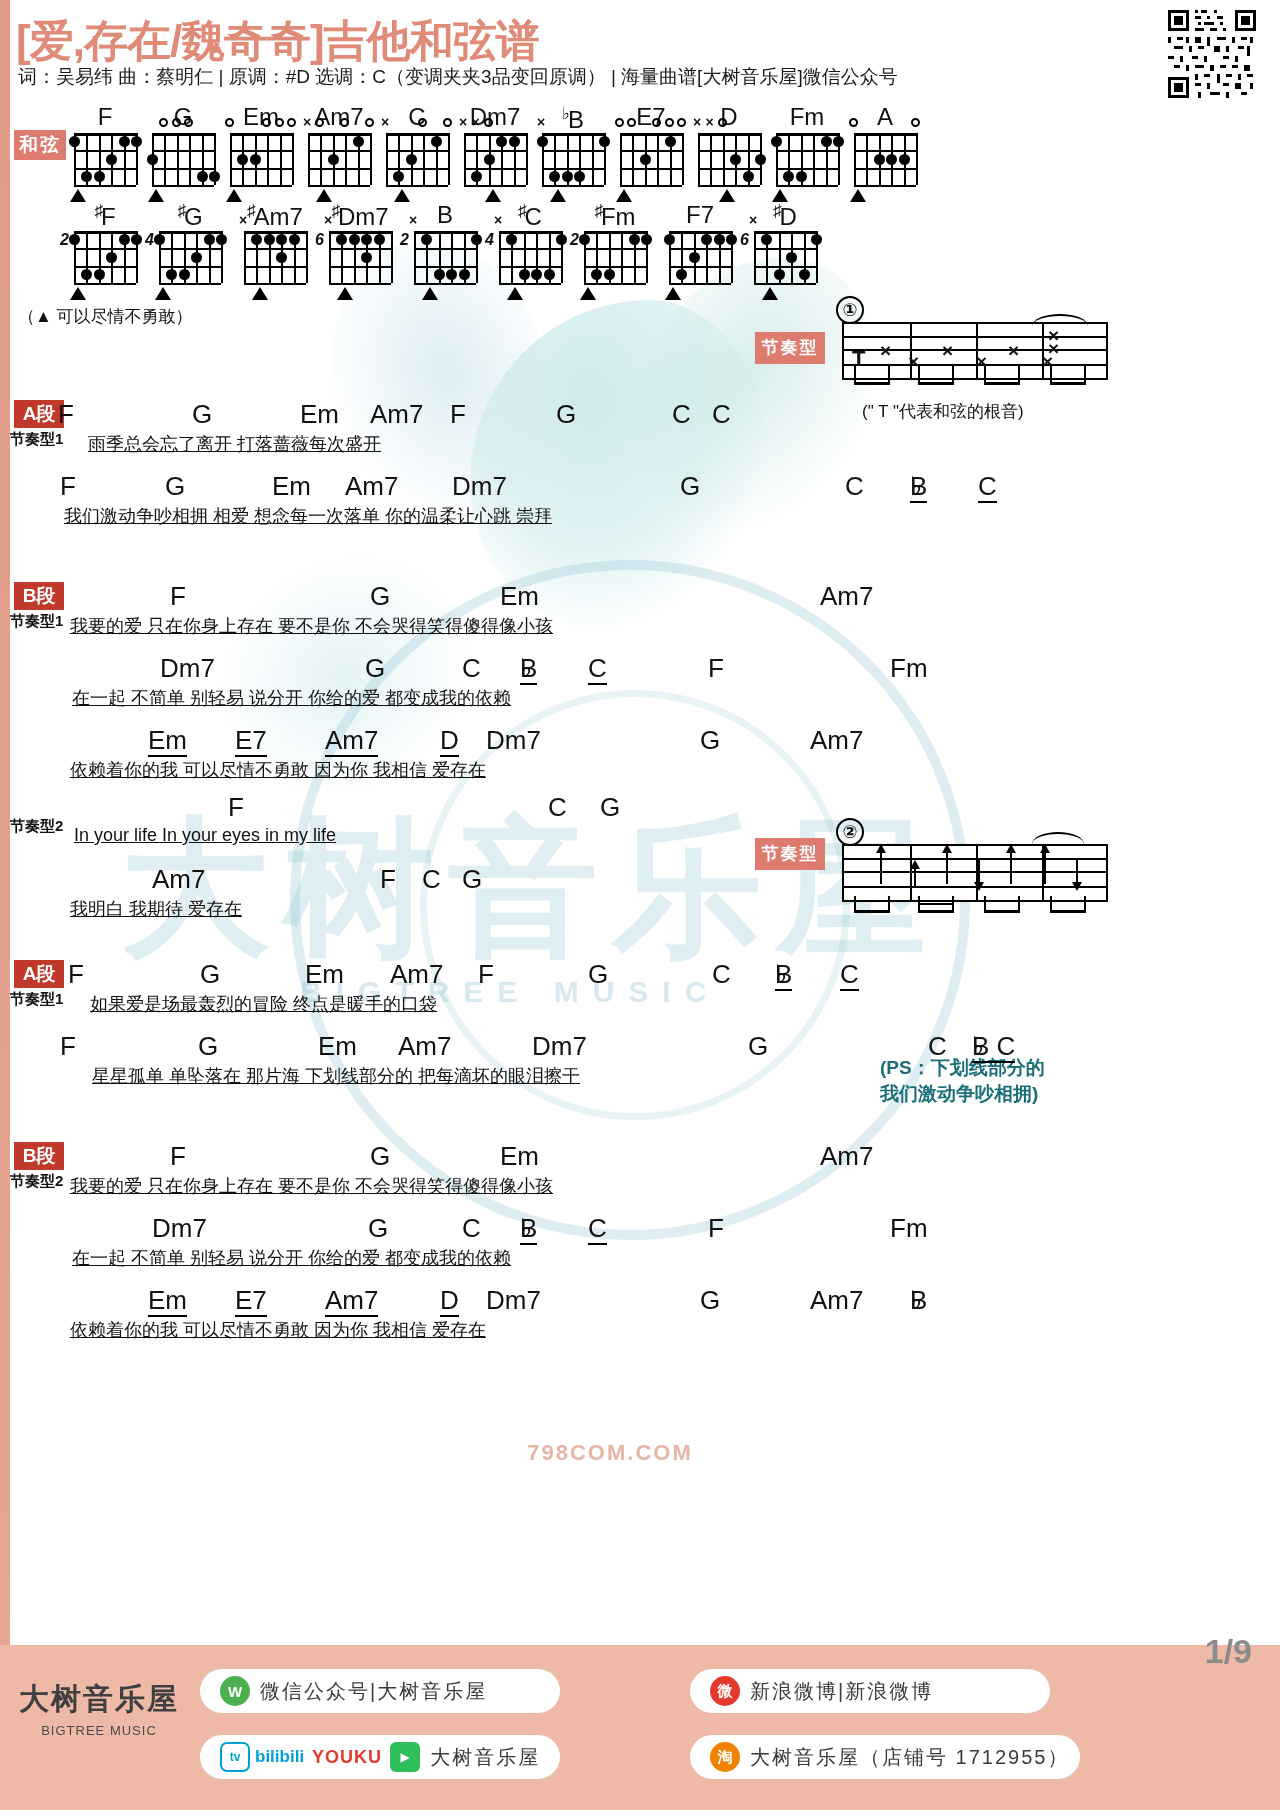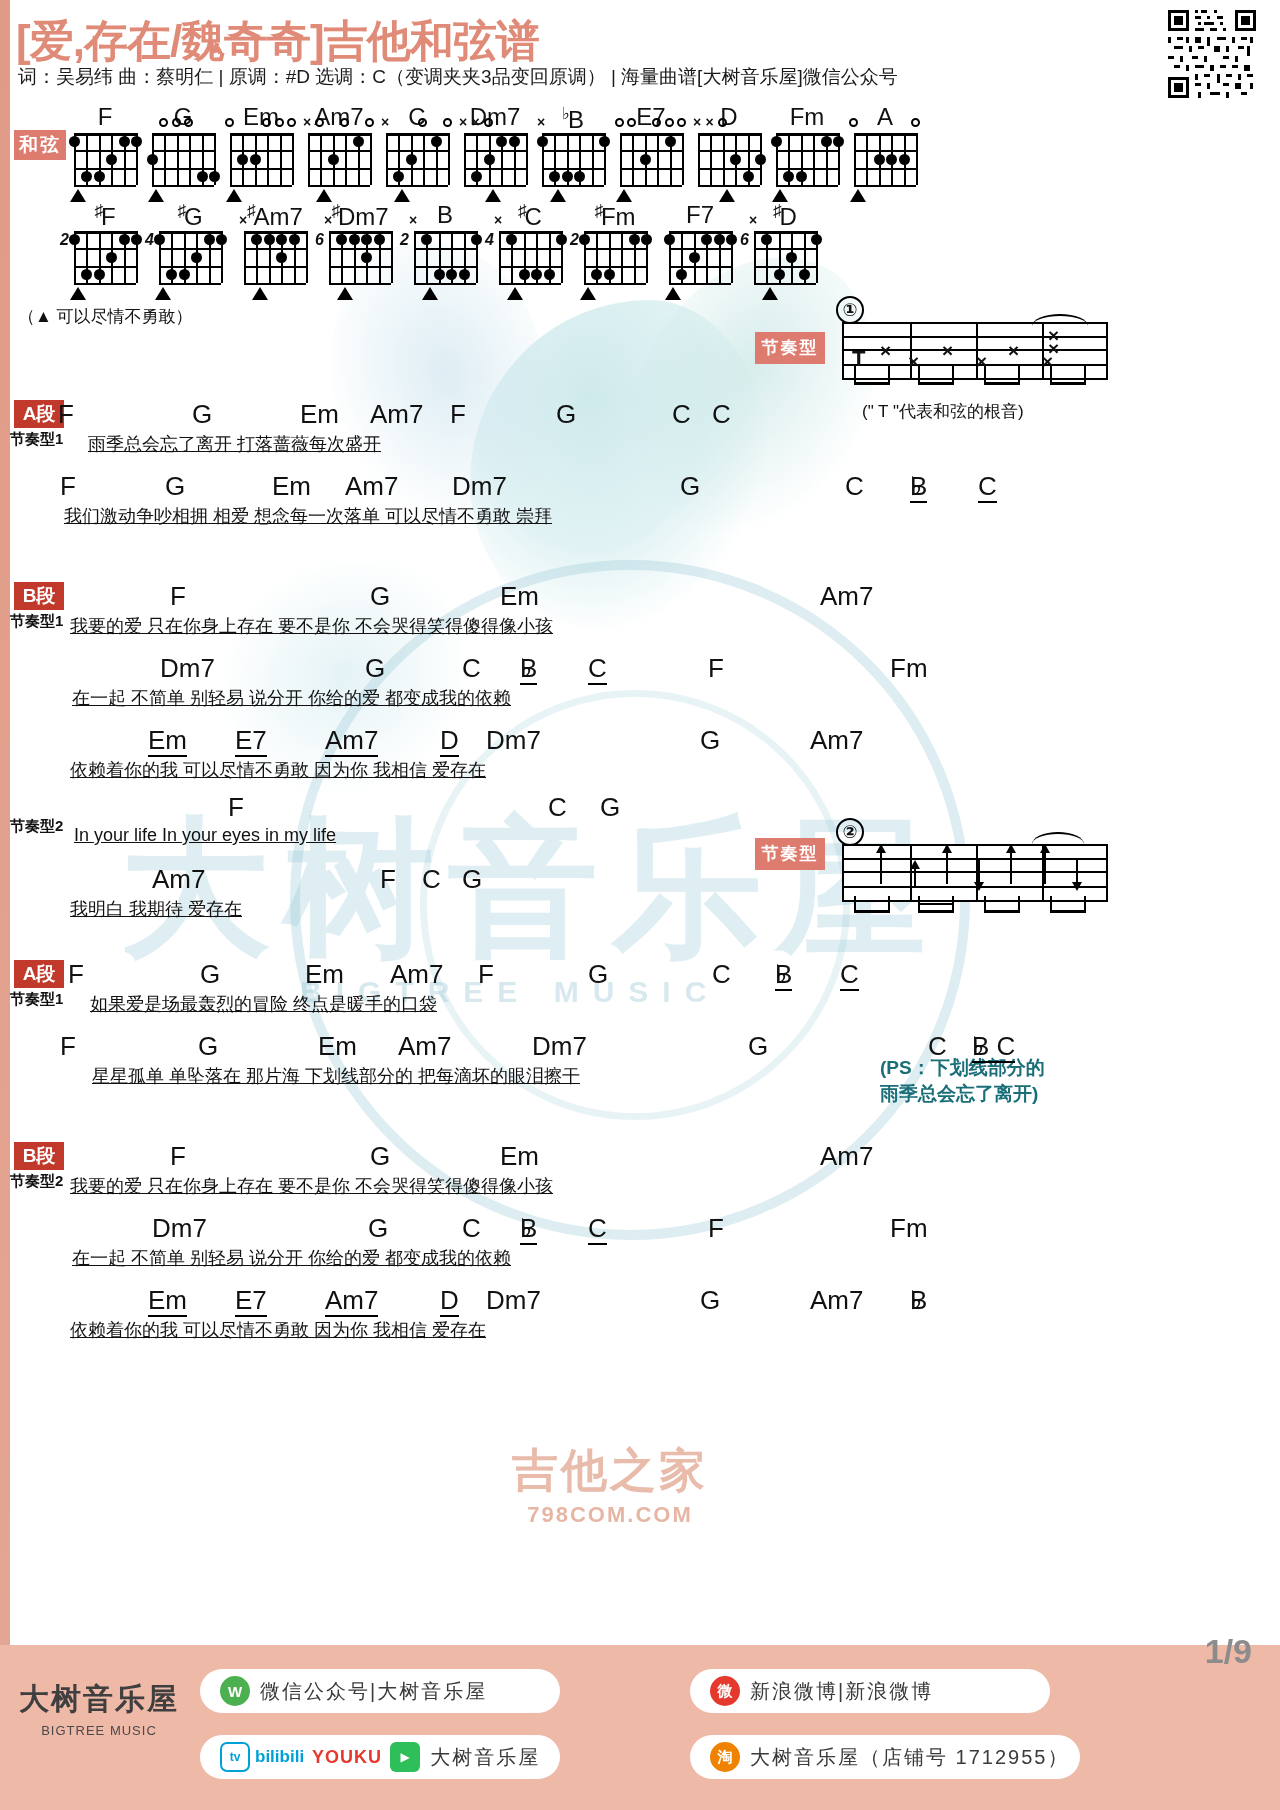--- a/index.html
+++ b/index.html
@@ -128,21 +128,20 @@
 
 <div class="wm" id="wm-leaf1"></div>
 <div class="wm" id="wm-leaf2"></div>
 <div class="wm" id="wm-leaf3"></div>
 <div class="wm" id="wm-leaf4"></div>
 <div id="wm-ring"></div>
 <div id="wm-ring2"></div>
 <div id="wm-bigtext">大树音乐屋</div>
 <div id="wm-subtext">BIGTREE MUSIC</div>
 <div id="wm-center">
-  <div class="a">吉他之家</div>
   <div class="b">798COM.COM</div>
 </div>
 
 <div id="left-bar"></div>
 
 <div id="title">[爱,存在/魏奇奇]吉他和弦谱</div>
 <div id="subtitle">词：吴易纬  曲：蔡明仁 | 原调：#D  选调：C（变调夹夹3品变回原调） | 海量曲谱[大树音乐屋]微信公众号</div>
 <svg id="qr" viewBox="0 0 29 29" shape-rendering="crispEdges">
   <rect width="29" height="29" fill="#fff"></rect>
   <g fill="#000">
@@ -754,21 +753,21 @@
   <div class="sline" style="position:absolute;left:82px;top:85px;width:36px;"></div>
   <div class="stem" style="left:148px;top:78px;height:16px;"></div>
   <div class="stem" style="left:182px;top:78px;height:16px;"></div>
   <div class="beam" style="left:148px;top:92px;width:36px;"></div>
   <div class="stem" style="left:214px;top:78px;height:16px;"></div>
   <div class="stem" style="left:248px;top:78px;height:16px;"></div>
   <div class="beam" style="left:214px;top:92px;width:36px;"></div>
 </div>
 <div id="psnote">
   <div>(PS：下划线部分的</div>
-  <div>雨季总会忘了离开)</div>
+  <div>我们激动争吵相拥)</div>
 </div>
 
 <div id="sections-host">
     <div class="sec" style="left: 0px; top: 400px; width: 1100px;">
       <div class="secbadge" style="left: 14px; top: 0px;">A段</div>
       <div class="rhylabel" style="left: 10px; top: 30px;">节奏型1</div>
       <div class="chordline" style="left: 0px; top: 0px; width: 1100px;">
         <span style="left: 58px;">F</span>
         <span style="left: 192px;">G</span>
         <span style="left: 300px;">Em</span>
@@ -783,21 +782,21 @@
         <span style="left: 60px;">F</span>
         <span style="left: 165px;">G</span>
         <span style="left: 272px;">Em</span>
         <span style="left: 345px;">Am7</span>
         <span style="left: 452px;">Dm7</span>
         <span style="left: 680px;">G</span>
         <span style="left: 845px;">C</span>
         <span class="und" style="left: 910px;"><span class="flat">♭</span>B</span>
         <span class="und" style="left: 978px;">C</span>
       </div>
-      <div class="lyricline" style="left: 64px; top: 104px;">我们激动争吵相拥   相爱   想念每一次落单  可以尽情不勇敢  崇拜</div>
+      <div class="lyricline" style="left: 64px; top: 104px;">我们激动争吵相拥   相爱   想念每一次落单  你的温柔让心跳  崇拜</div>
     </div>
     <div class="sec" style="left: 0px; top: 582px; width: 1100px;">
       <div class="secbadge" style="left: 14px; top: 0px;">B段</div>
       <div class="rhylabel" style="left: 10px; top: 30px;">节奏型1</div>
       <div class="chordline" style="left: 0px; top: 0px; width: 1100px;">
         <span style="left: 170px;">F</span>
         <span style="left: 370px;">G</span>
         <span style="left: 500px;">Em</span>
         <span style="left: 820px;">Am7</span>
       </div>

